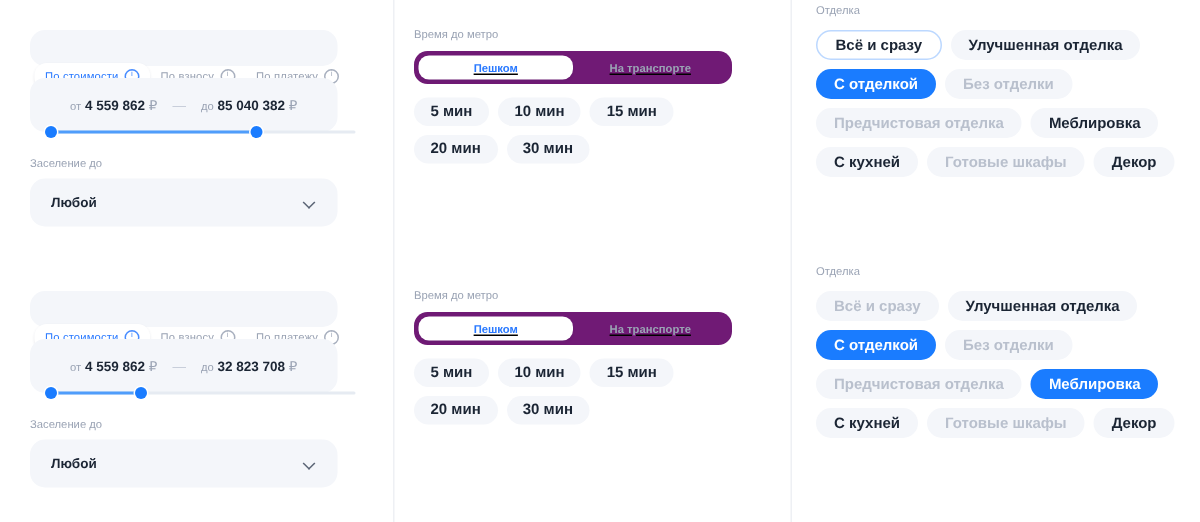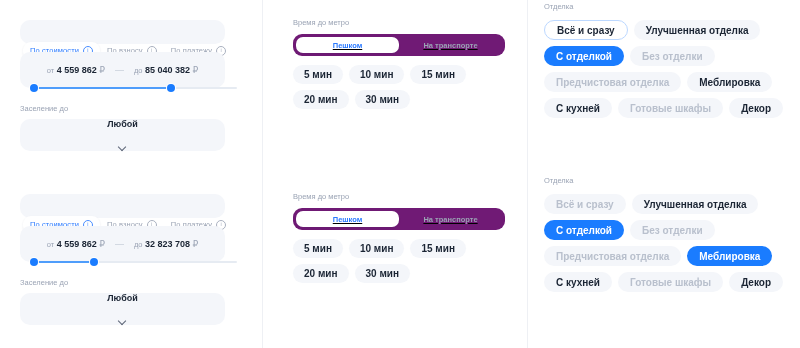--- a/index.html
+++ b/index.html
@@ -56,32 +56,32 @@
   .sfill{position:absolute;top:3px;height:1.5px;background:#4f9dfb;border-radius:2px;}
   .sknob{
     position:absolute;top:0;width:8px;height:8px;border-radius:50%;
     background:#1a7cff;box-shadow:0 0 0 1px #fff;
   }
 
   .flabel{margin-top:16px;font-size:7.5px;color:#9aa3b4;}
   .select{
     margin-top:6px;width:205px;height:32px;background:#f4f6fa;border-radius:10px;
     display:flex;align-items:center;justify-content:space-between;
-    padding:0 14px;box-sizing:border-box;flex-direction:column;
+    padding:0 14px;box-sizing:border-box;
   }
   .select .sv{font-size:9px;color:#1b2534;font-weight:700;}
   .chev{width:8px;height:8px;position:relative;}
   .chev::before{
     content:"";position:absolute;left:0;top:1px;width:5px;height:5px;
     border-right:1.2px solid #5b6475;border-bottom:1.2px solid #5b6475;
     transform:rotate(45deg);
   }
 
   
-  .colB{padding:18px 16px 0 30px;}
+  .colB{padding:18px 16px 0 13px;}
   .secTitle{font-size:7.5px;color:#9aa3b4;}
   .seg2{
     margin-top:7px;background:#701a75;border-radius:9px;
     width:212px;height:22px;display:flex;padding:3px;box-sizing:border-box;text-decoration:underline;
   }
   .seg2 .s2{
     flex:1;display:flex;align-items:center;justify-content:center;
     font-size:7.5px;font-weight:700;color:#9aa3b4;border-radius:7px;
   }
   .seg2 .s2.active{background:#fff;color:#2979ff;box-shadow:0 1px 2px rgba(25,40,80,.10);}

